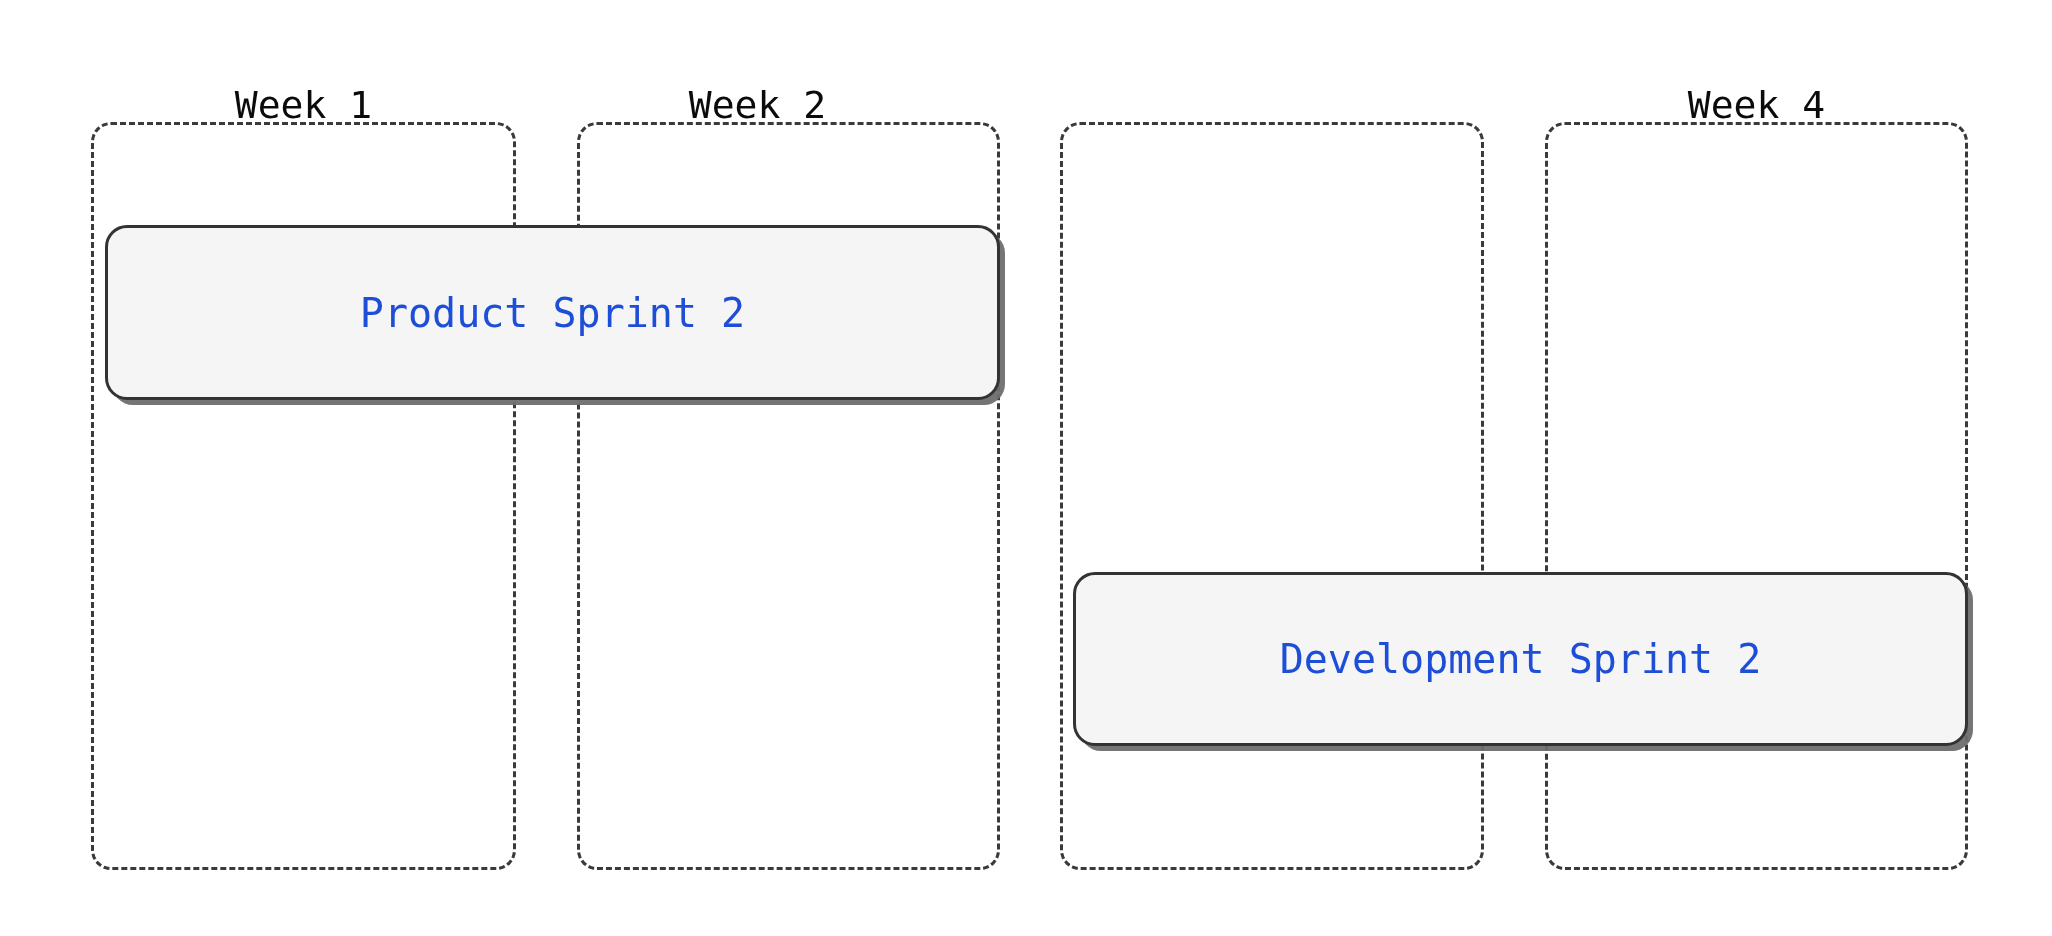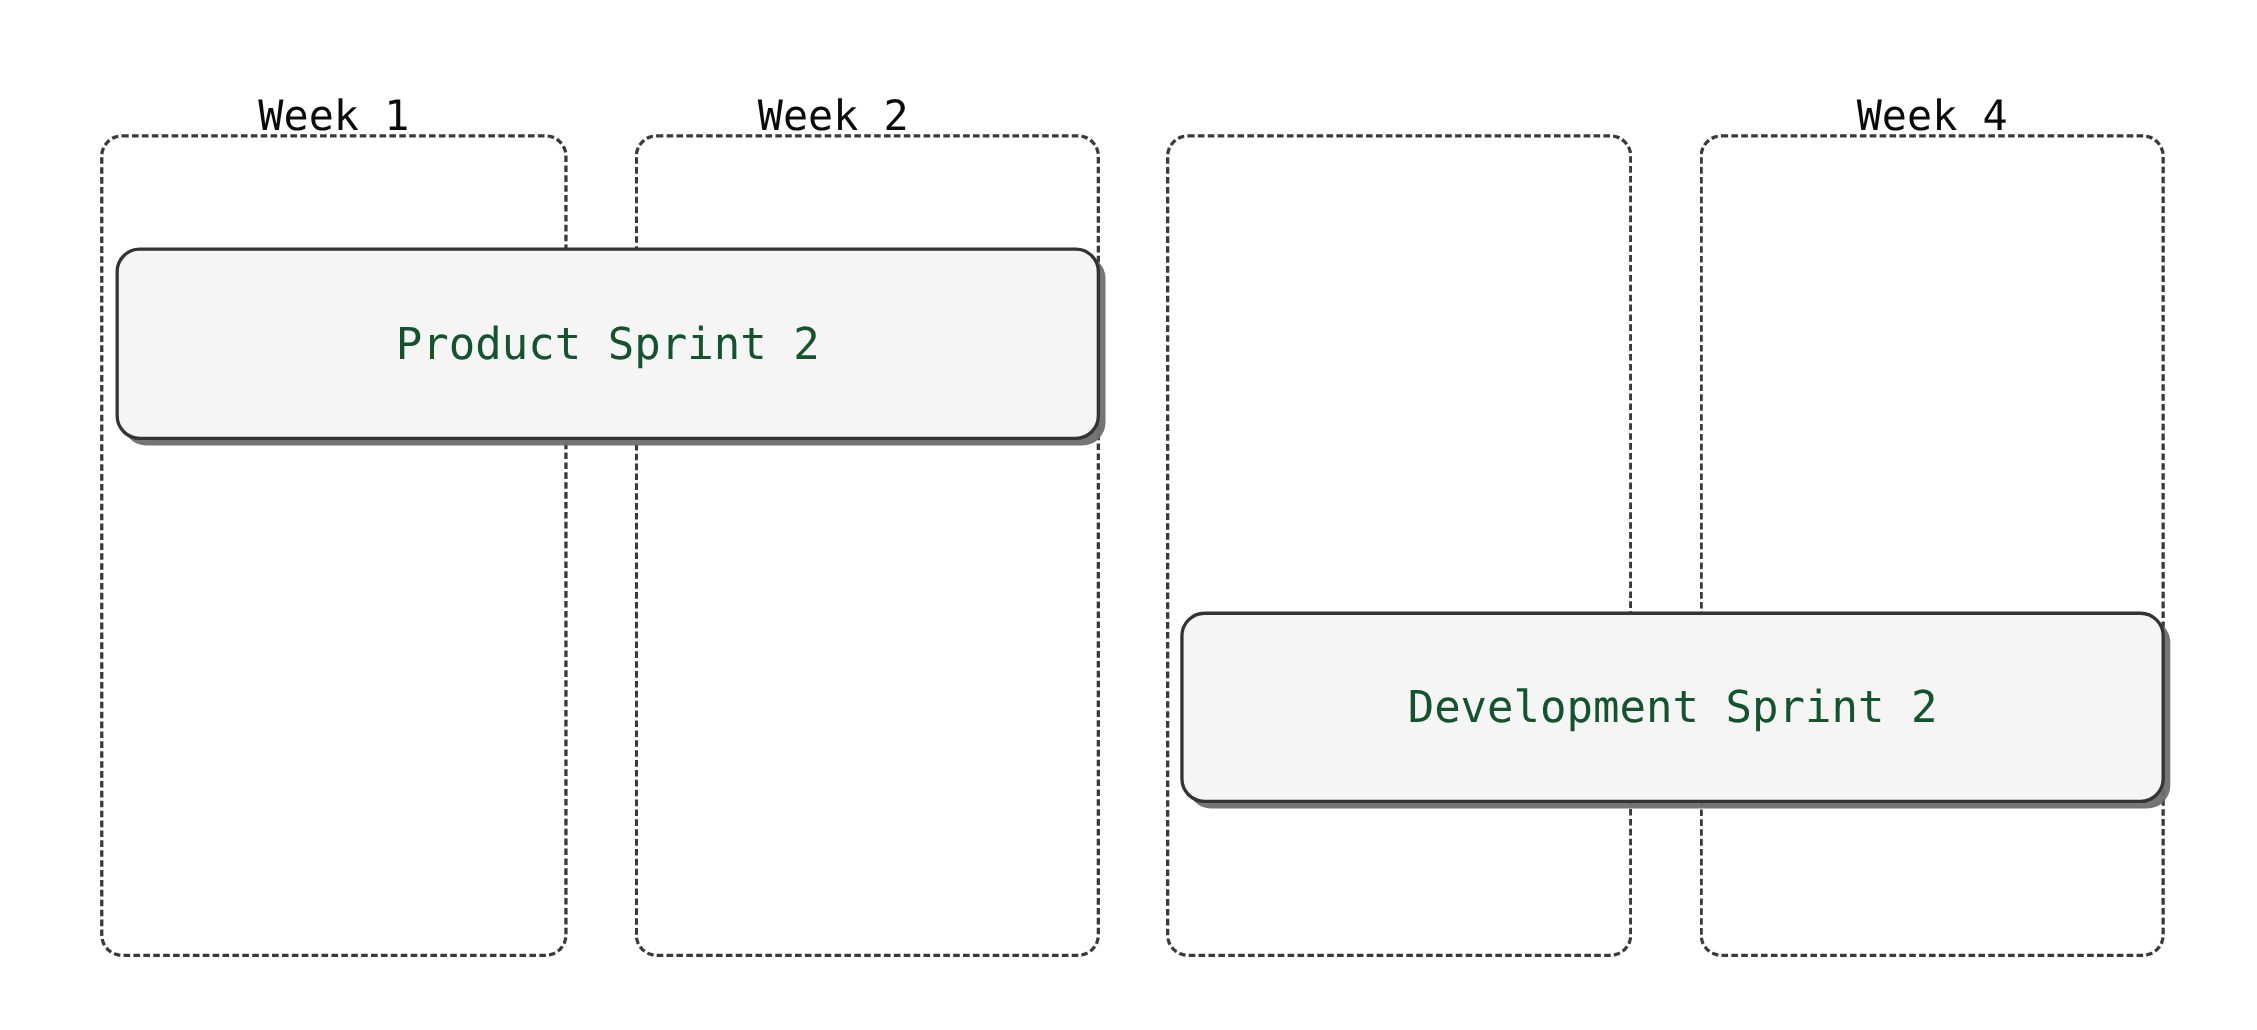--- a/index.html
+++ b/index.html
@@ -55,21 +55,21 @@
     border: 3px solid #333333;
     border-radius: 22px;
     box-shadow: 6px 6px 0px -1px rgba(110,110,110,0.95);
     display: flex;
     align-items: center;
     justify-content: center;
     z-index: 5;
   }
   .sprint-bar .sprint-label {
     font-size: 40px;
-    color: #14532d;
+    color: #1d4ed8;
     white-space: nowrap;
     font-family: "DejaVu Sans Mono", "Liberation Mono", monospace;
     text-align: center;
   }
 </style>
 </head>
 <body>
 
 <div id="diagram">
 
@@ -87,17 +87,17 @@
   <div class="week-lane" style="left:1060px; width:424px;"></div>
 
   <div class="week-lane" style="left:1545px; width:423px;"></div>
 
   <div class="sprint-bar" style="left:105px; top:225px; width:895px; height:175px;">
     <span class="sprint-label">Product Sprint 2</span>
   </div>
 
 
 
-  <div class="sprint-bar" style="left:1073px; top:556px; width:895px; height:174px;">
+  <div class="sprint-bar" style="left:1073px; top:572px; width:895px; height:174px;">
     <span class="sprint-label">Development Sprint 2</span>
   </div>
 
 </div>
 
 </body></html>

